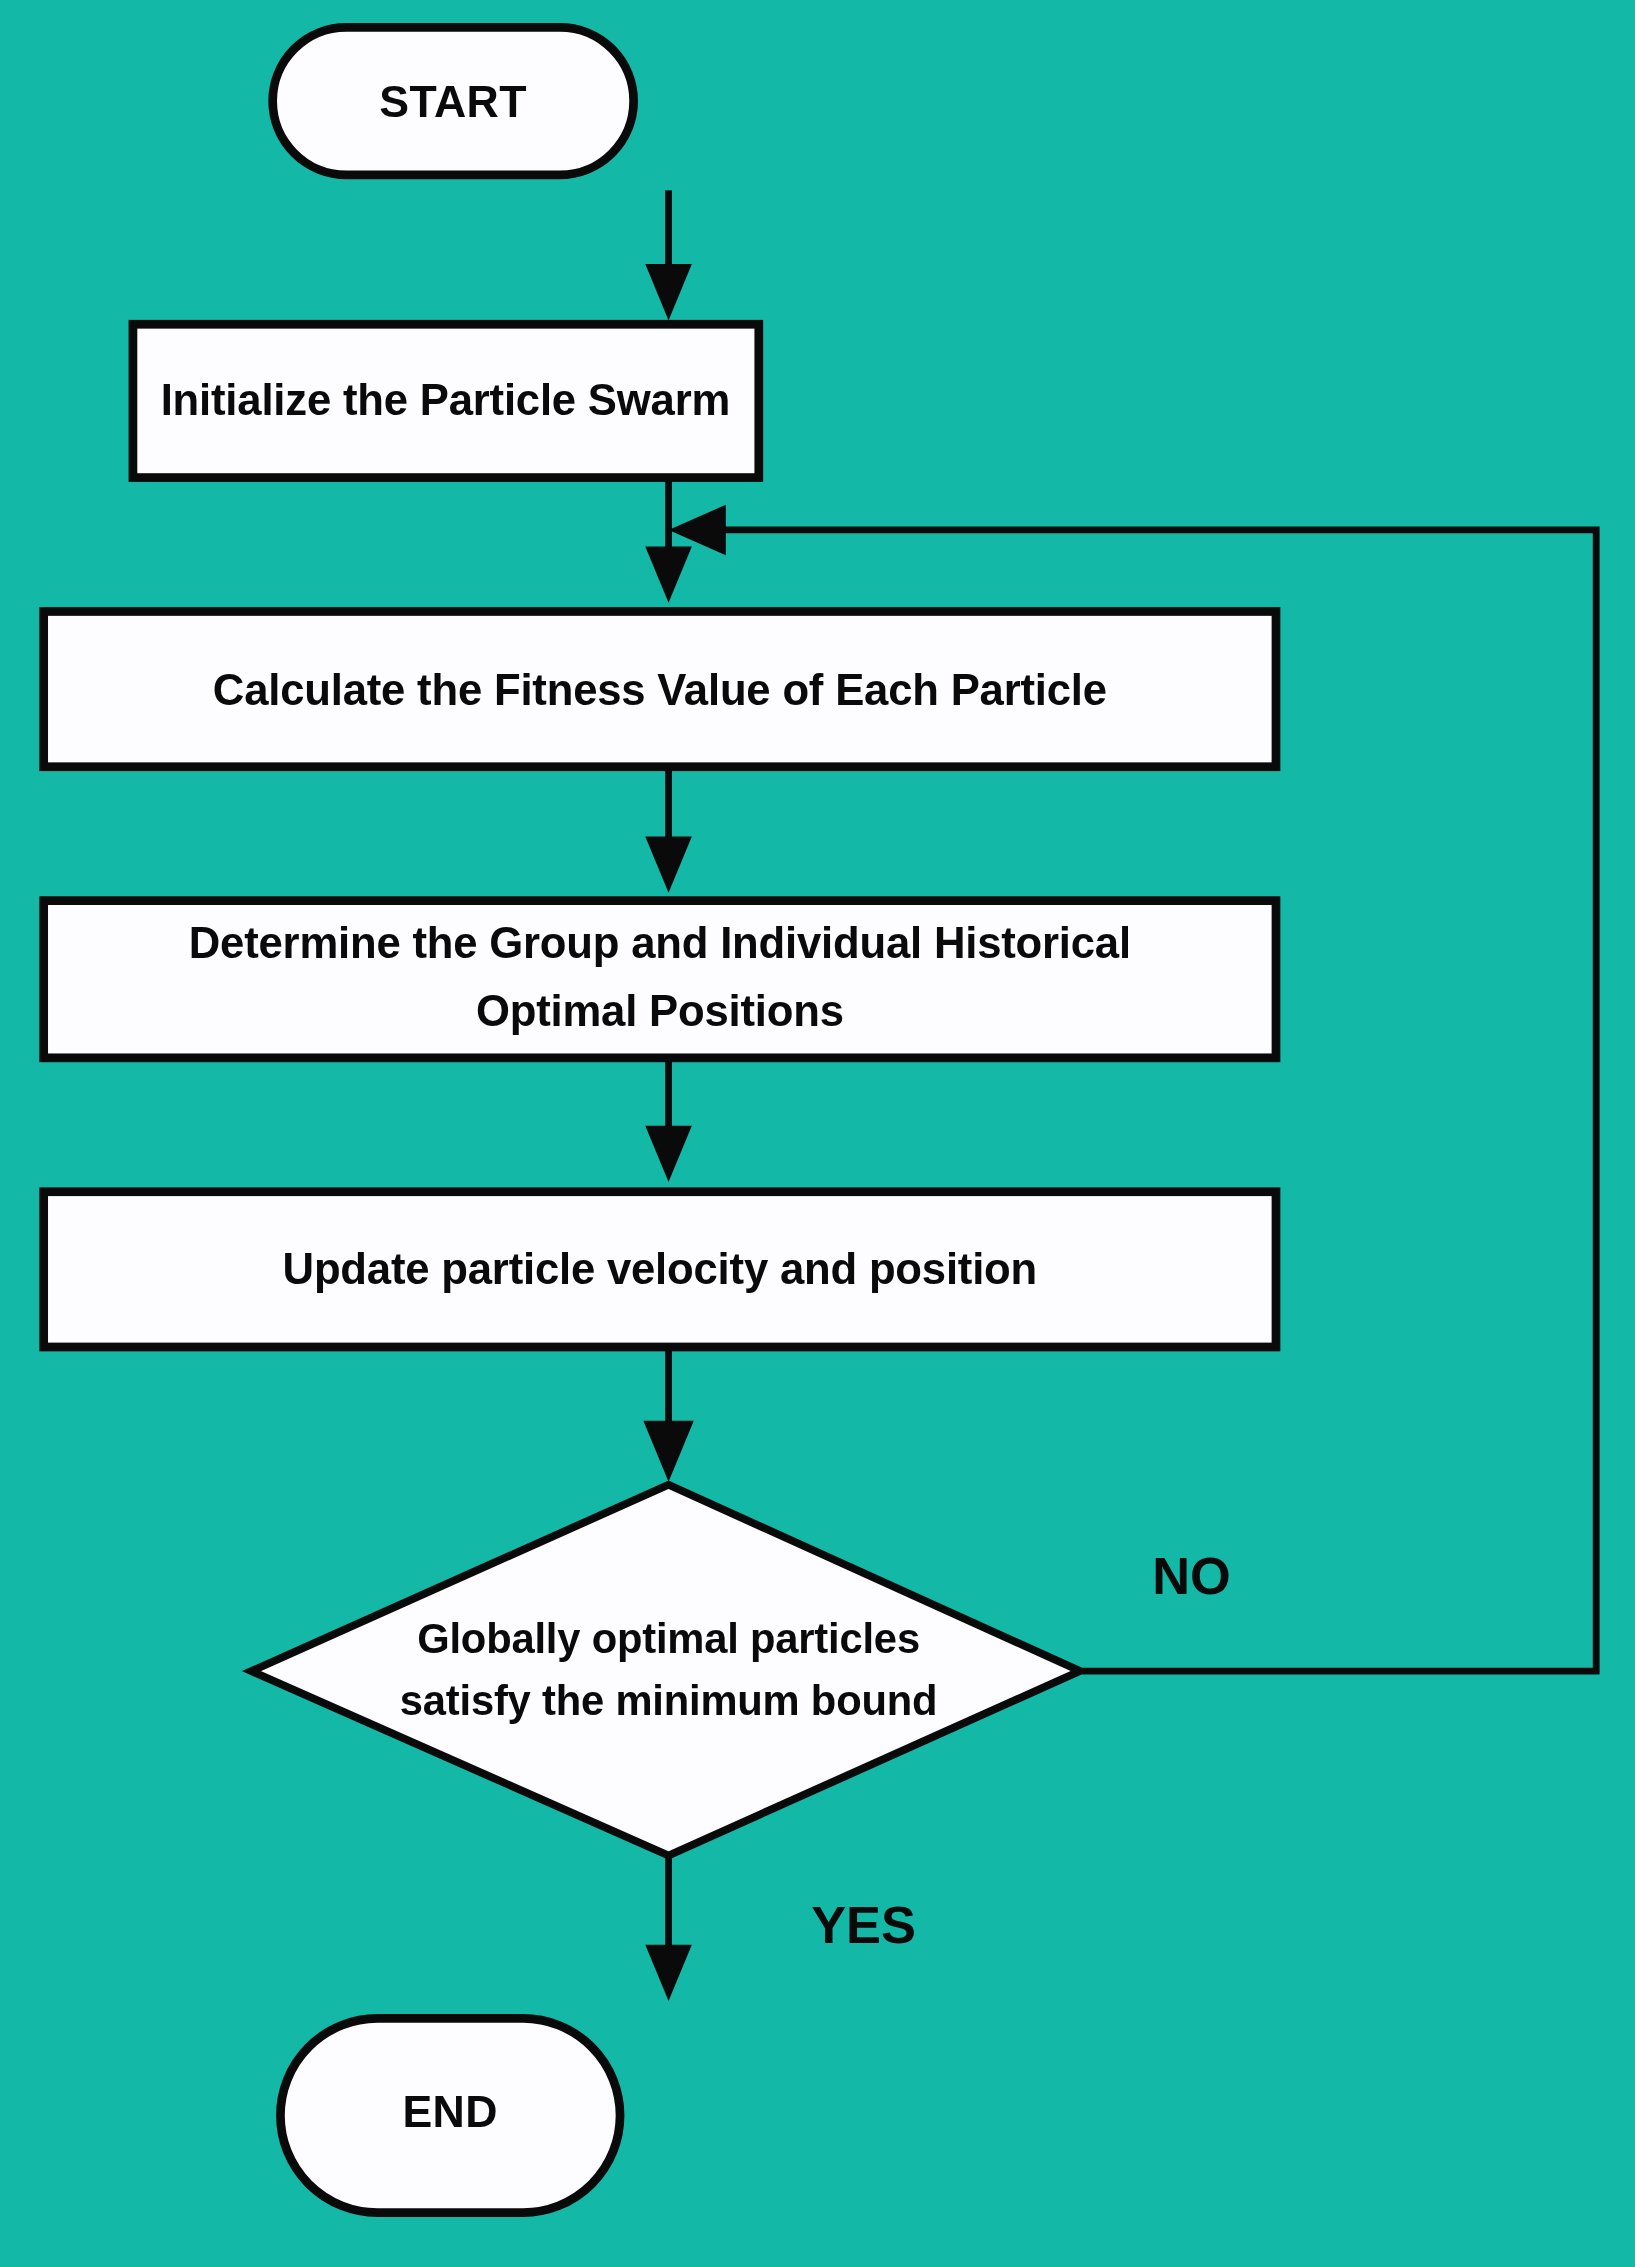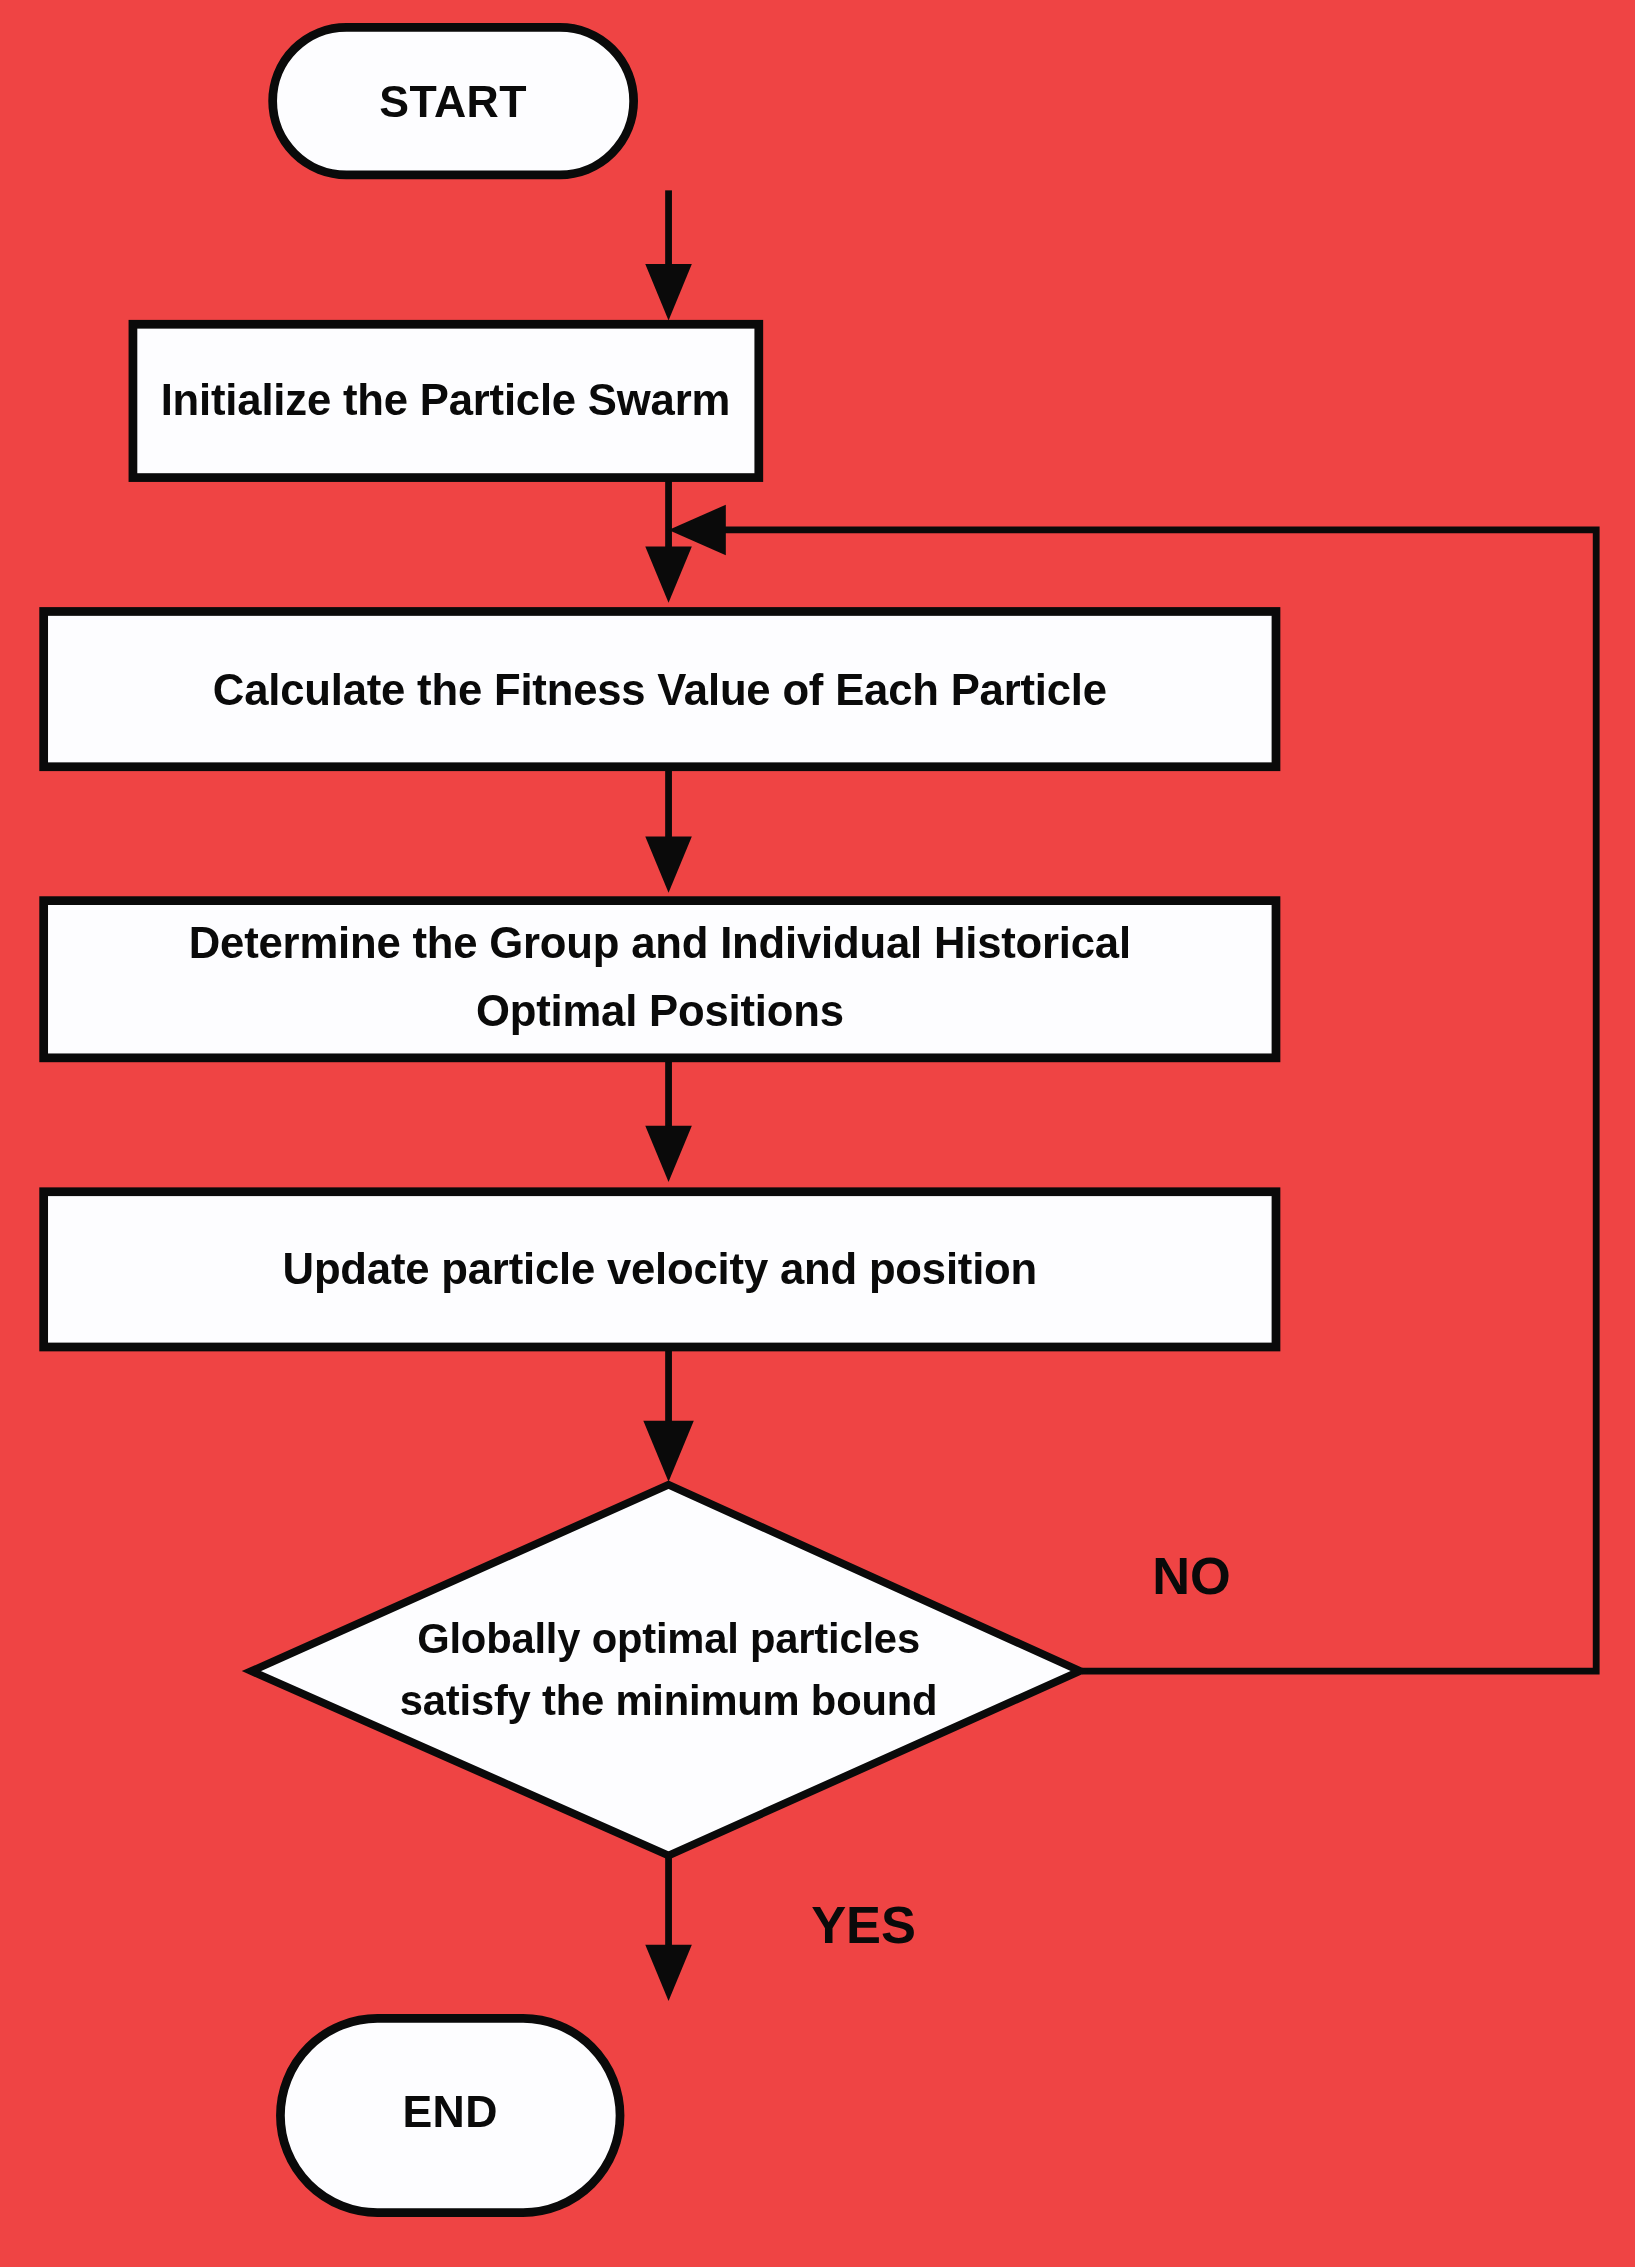--- a/index.html
+++ b/index.html
@@ -10,21 +10,21 @@
   body {
     width: 1635px;
     height: 2268px;
     font-family: "Liberation Sans", sans-serif;
     overflow: hidden;
   }
   #flowchart-root {
     position: relative;
     width: 1635px;
     height: 2268px;
-    background: #ef4444;
+    background: #14b8a6;
   }
   svg#flow-svg {
     position: absolute;
     top: 0;
     left: 0;
     width: 1635px;
     height: 2268px;
     display: block;
   }
   .node-shape {

